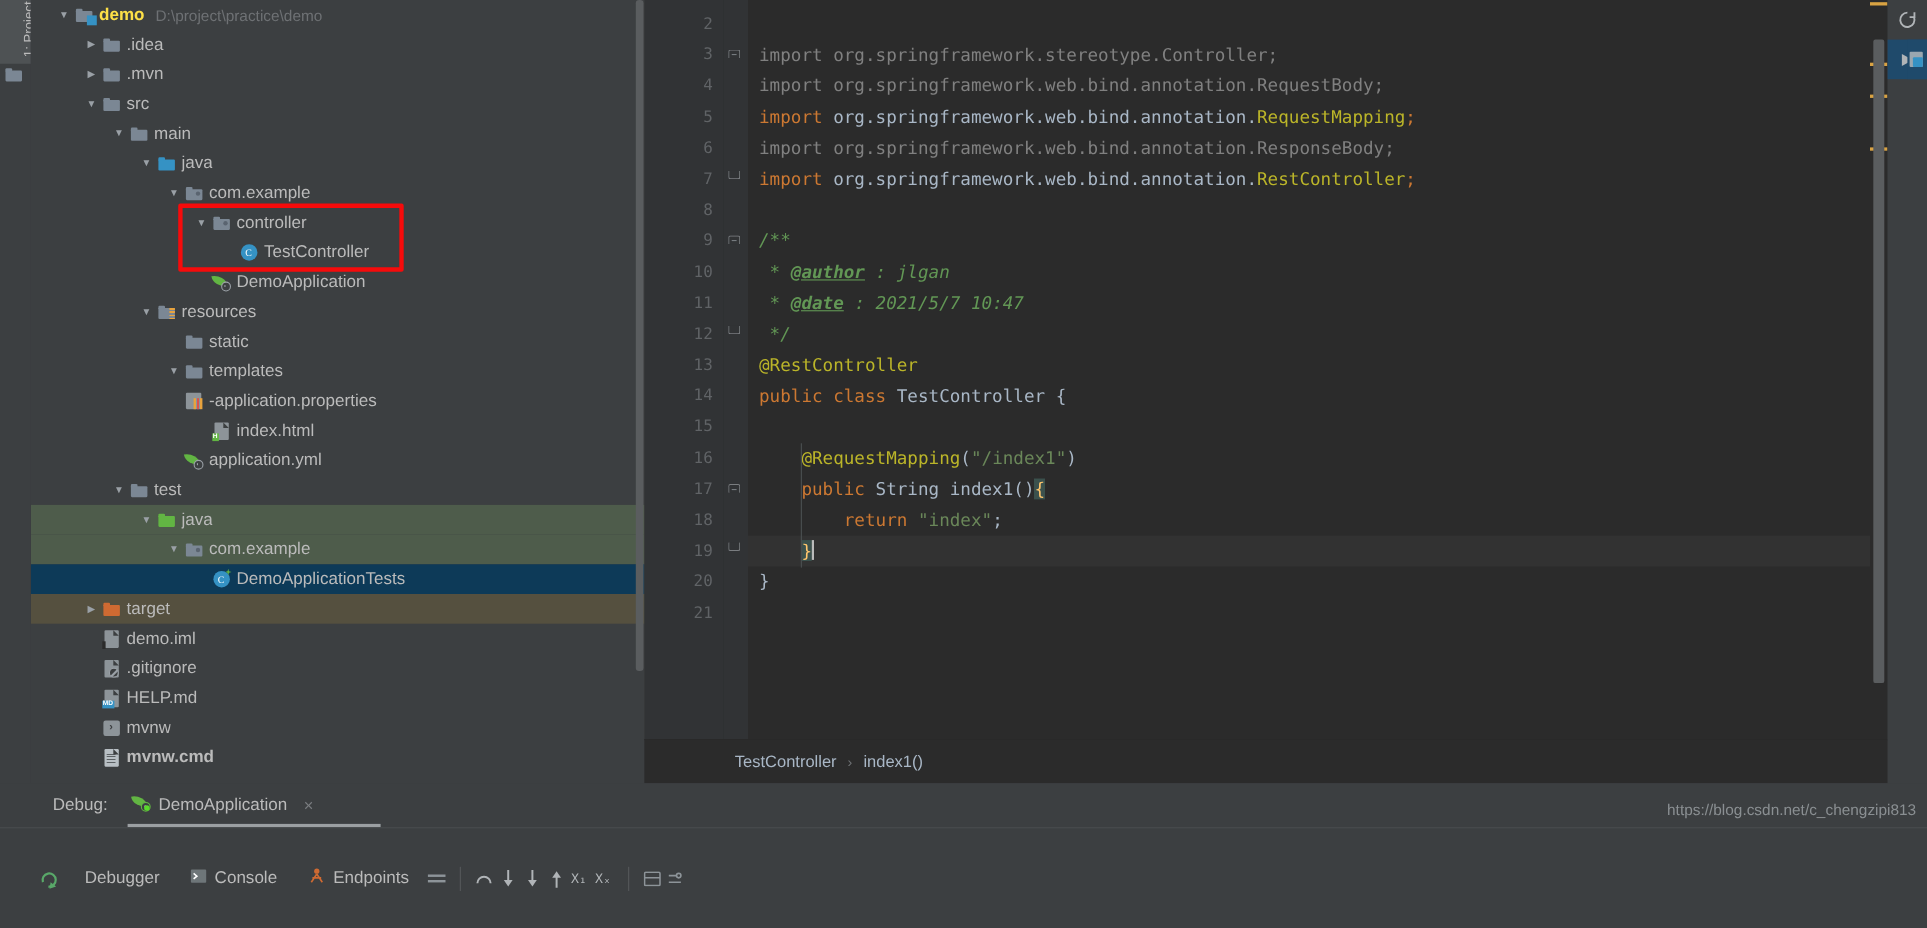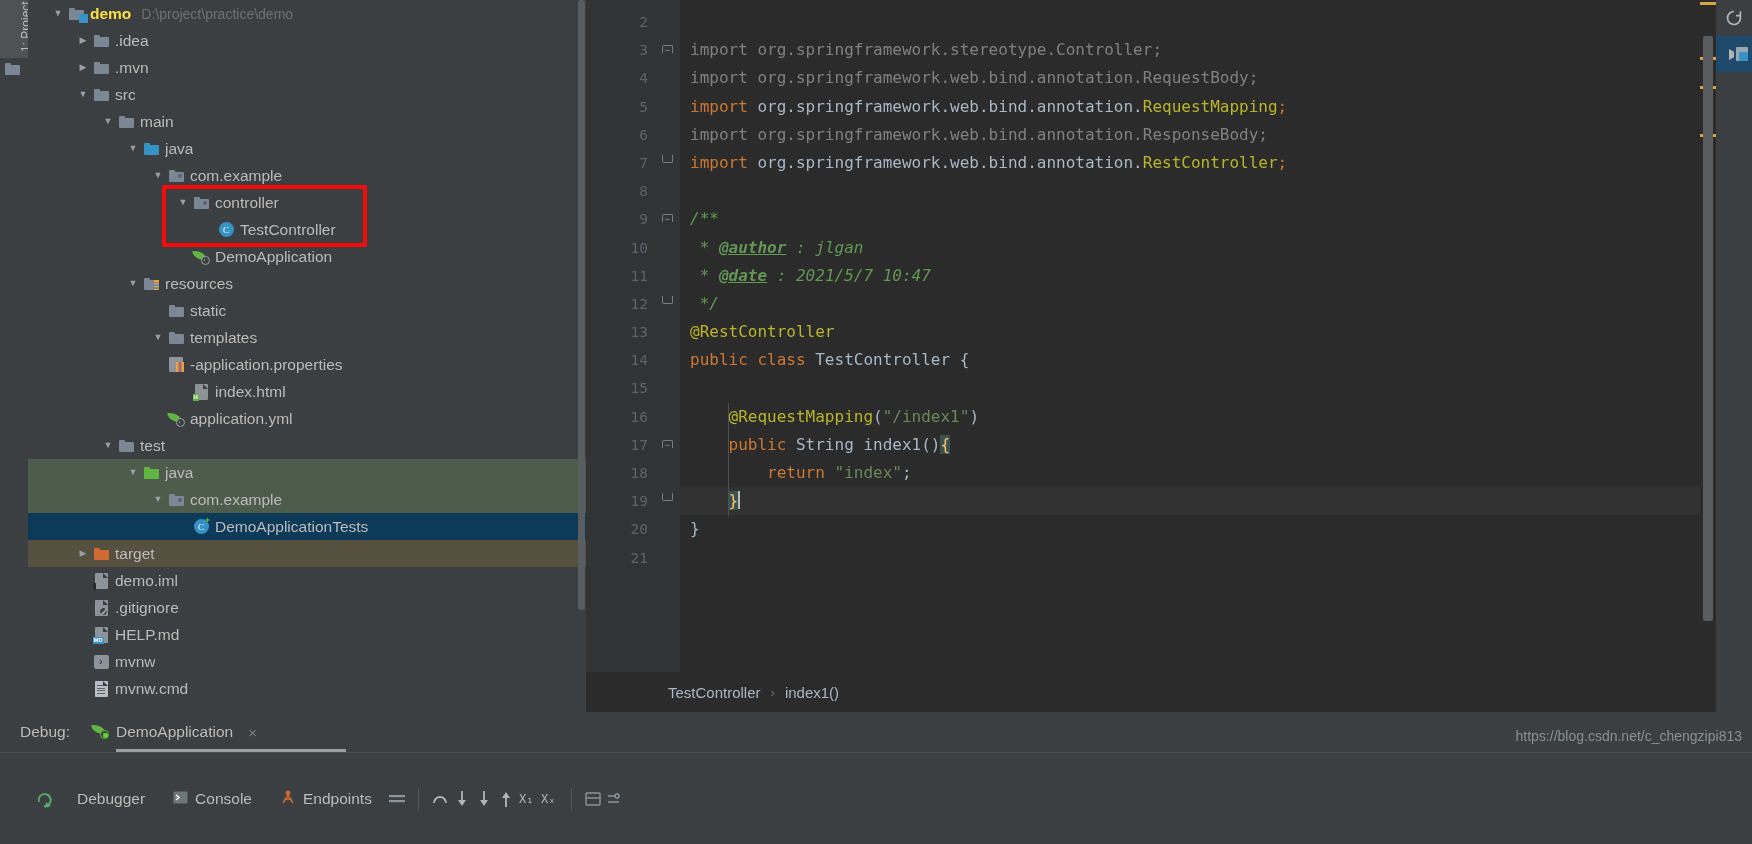--- a/index.html
+++ b/index.html
@@ -157,21 +157,21 @@
   .breadcrumb .sep { color:#6e7174; font-size:13px; }
 
   
   .right-strip { width:36px; flex:0 0 36px; background:#3c3f41; position:relative; }
   .rs-btn { width:36px; height:36px; display:flex; align-items:center; justify-content:center; }
   .rs-btn.sel { background:#1f4a6b; }
 
   
   .debug-panel { height:132px; background:#3c3f41; position:relative; display:flex; flex-direction:column; }
   .debug-head {
-    height:40px; display:flex; align-items:center; padding-left:20px; gap:16px;
+    height:40px; display:flex; align-items:center; padding-left:48px; gap:16px;
     color:#bbbbbb; font-size:15.5px; position:relative;
   }
   .debug-head .lab { color:#bbbbbb; }
   .debug-tab { display:flex; align-items:center; gap:7px; position:relative; padding:0 6px; }
   .debug-tab .close { color:#7a7d80; font-size:15px; margin-left:8px; }
   .tab-underline { position:absolute; left:116px; bottom:0px; width:230px; height:3px; background:#9b9fa2; }
   .debug-toolbar {
     flex:1 1 auto; display:flex; align-items:center; gap:0px; padding-left:34px;
     border-top:1px solid #4a4d4f; position:relative;
   }
@@ -399,21 +399,21 @@
             </div>
             <div class="lbl">HELP.md</div>
           </div>
           <div class="node" style="padding-left: 47px;">
             <div class="arrow none"></div>
             <div class="ico">
               <span class="sh-ico">›</span>
             </div>
             <div class="lbl">mvnw</div>
           </div>
-          <div class="node" style="padding-left: 47px;">
+          <div class="node" style="padding-left: 47px; font-weight: bold;">
             <div class="arrow none"></div>
             <div class="ico">
               <span class="file cmd">
                 <span class="lines"></span>
               </span>
             </div>
             <div class="lbl">mvnw.cmd</div>
           </div>
         </div>
       <div class="proj-scroll">

